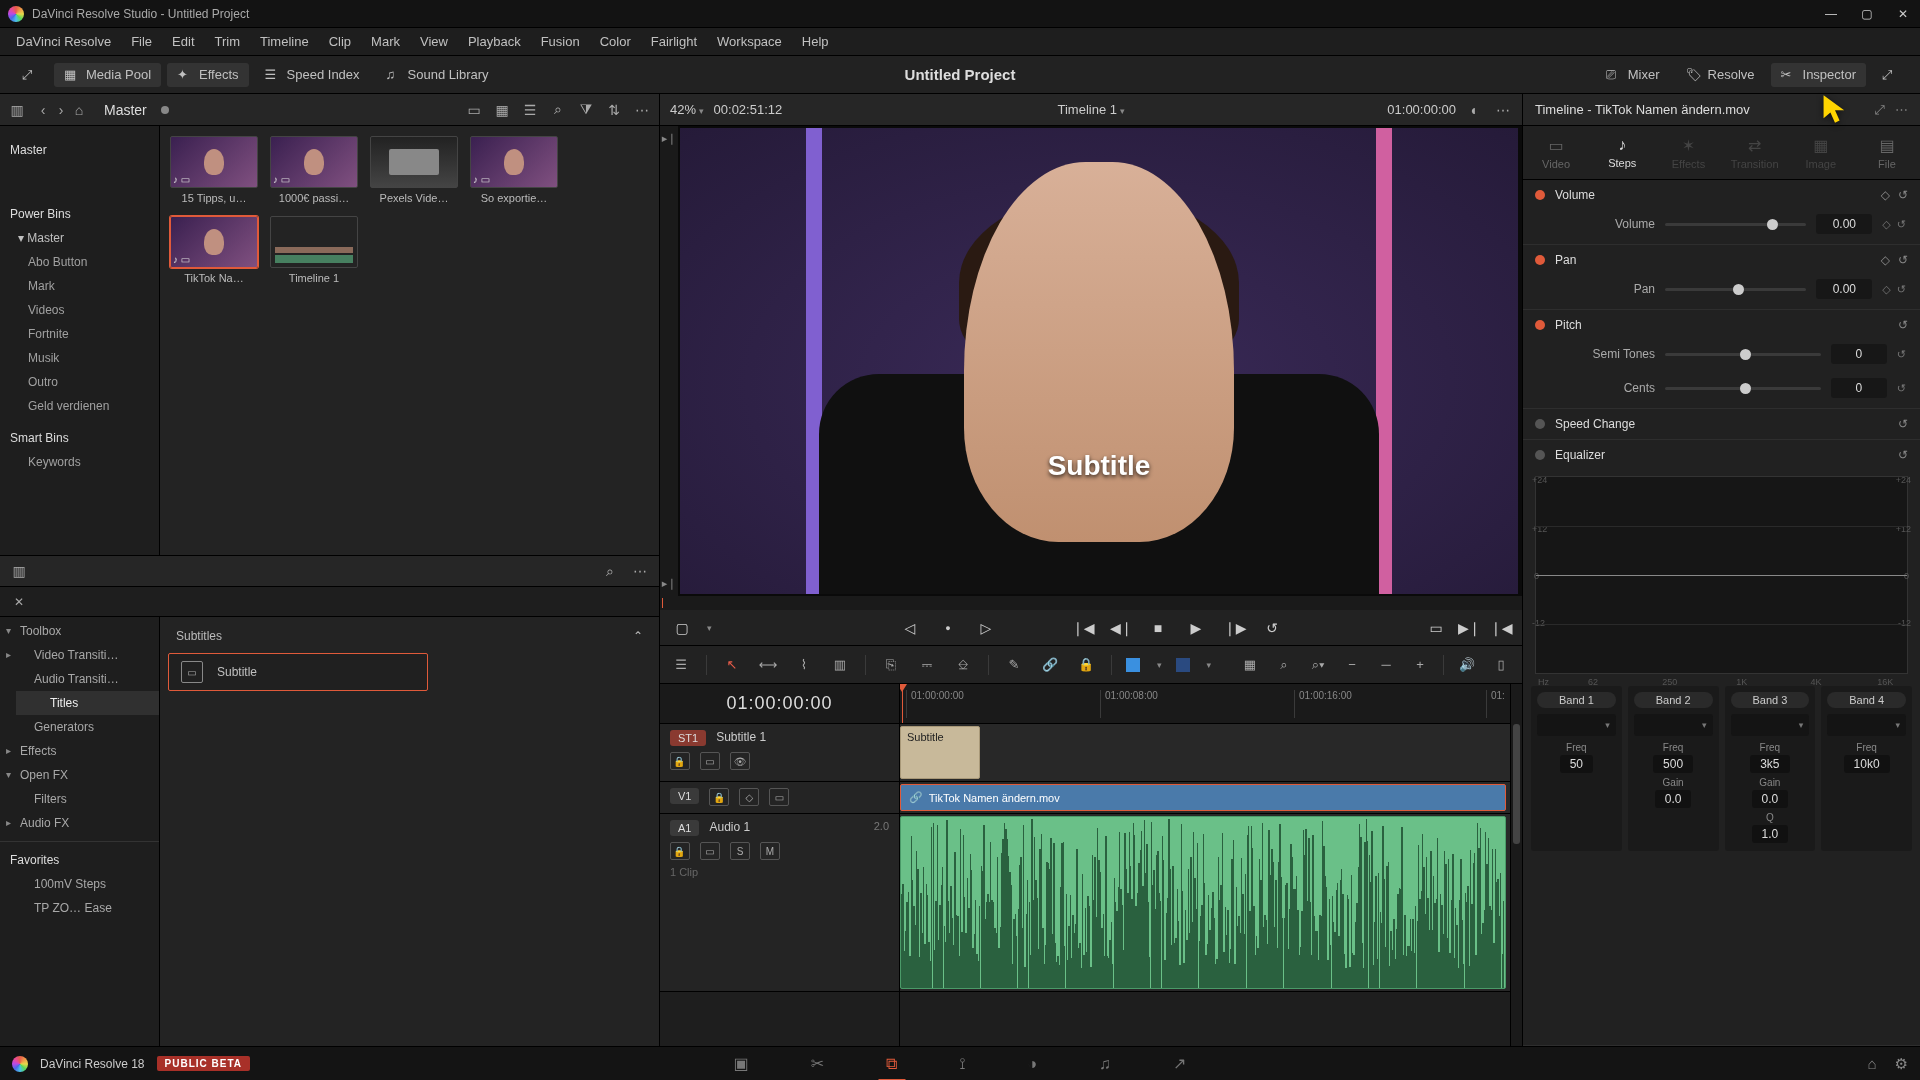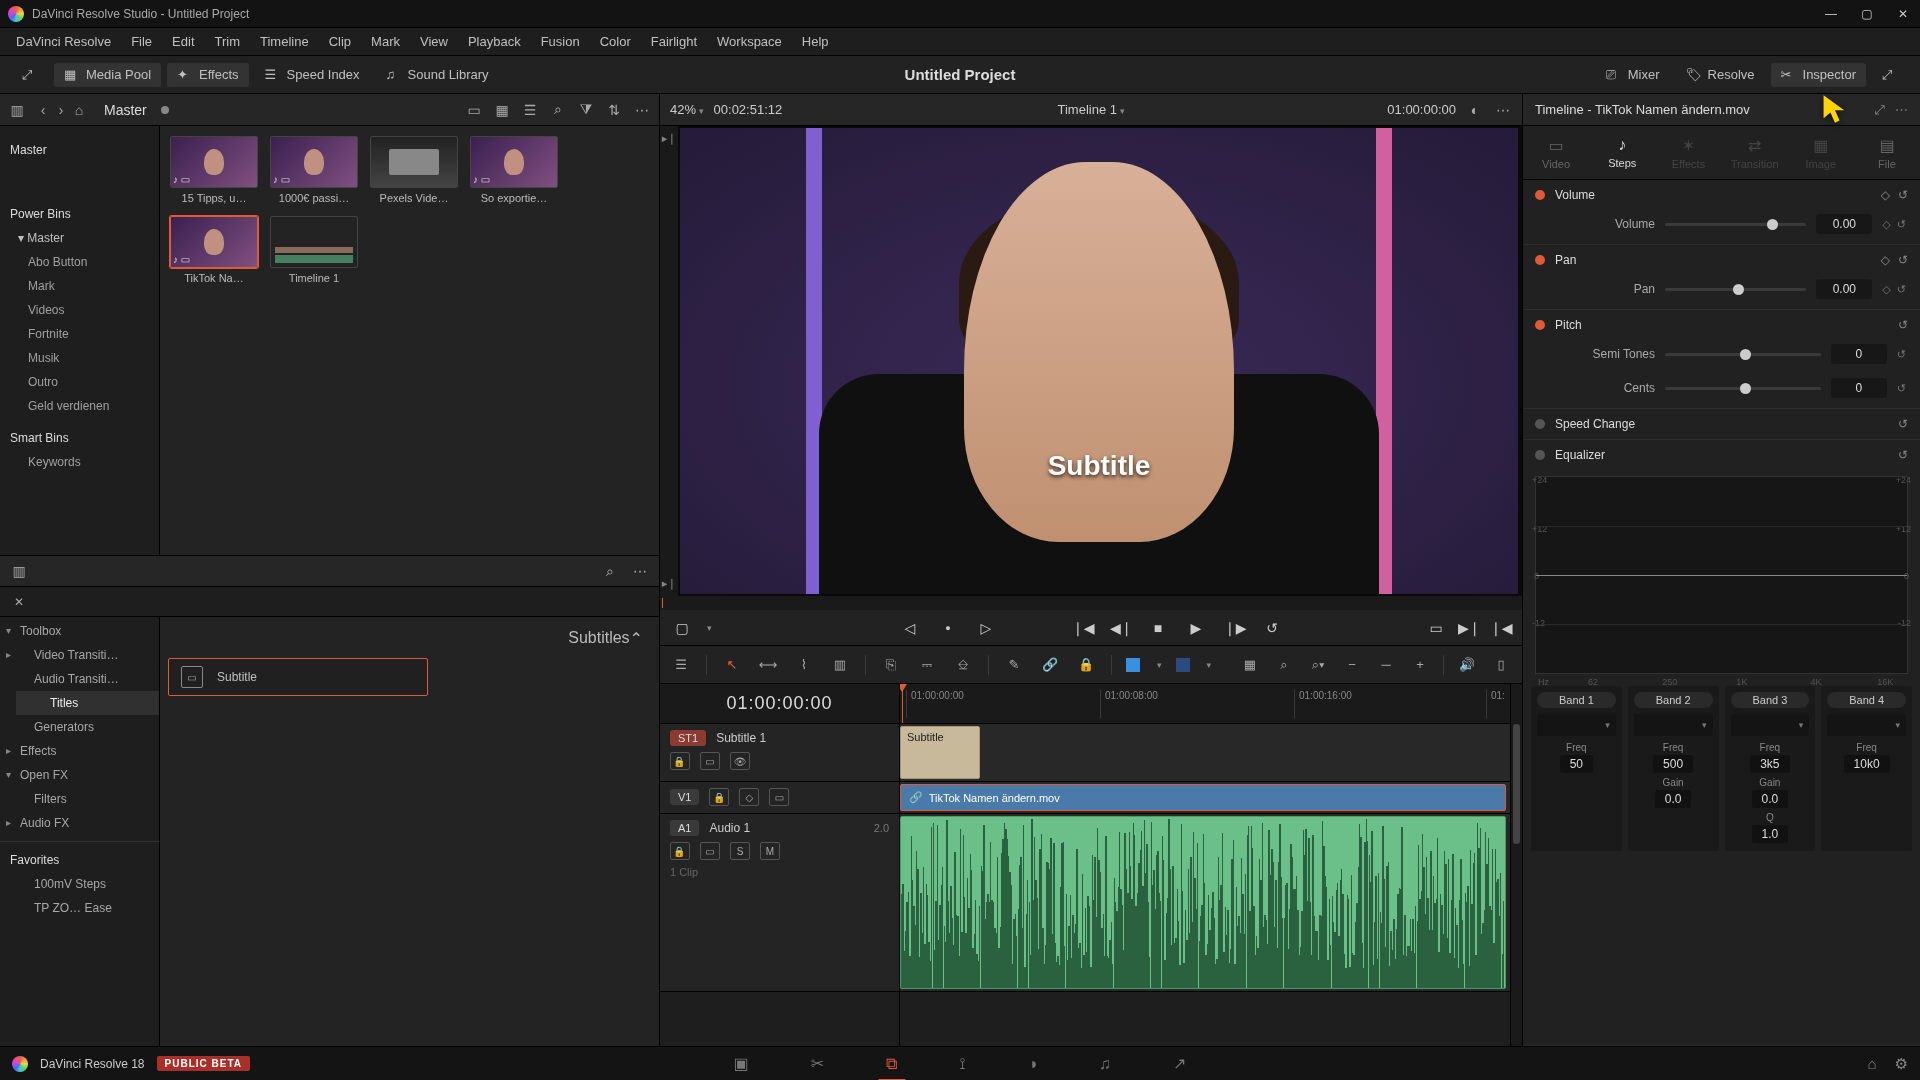--- a/index.html
+++ b/index.html
@@ -68,21 +68,21 @@
 .fx-body { display:flex; flex:1; min-height:0; }
 .fx-tree { width:160px; background:#1e1e1e; border-right:1px solid #000; padding-top:2px; overflow:auto; }
 .fx-tree .cat { padding:5px 10px 5px 20px; font-size:12px; color:#a8a8a8; cursor:pointer; position:relative; }
 .fx-tree .cat.sub { padding-left:34px; }
 .fx-tree .cat.sel { background:#303030; color:#eee;margin-left:16px; }
 .fx-tree .cat .chev { position:absolute; left:6px; top:6px; font-size:10px; color:#888; }
 .fx-tree .cat.head { font-weight:500; color:#ddd; padding-left:10px; margin-top:6px; }
 .fx-tree .hr { height:1px; background:#333; margin:6px 0; }
 
 .fx-list { flex:1; background:#232323; padding:8px; }
-.fx-group-head { display:flex; justify-content:flex-end; padding:4px 8px; font-size:16px; color:#bbb; }
+.fx-group-head { display:flex; justify-content:space-between; padding:4px 8px; font-size:12px; color:#bbb; }
 .fx-item { margin-top:6px; border:1px solid #e05a3a; background:#202020; height:38px; display:flex; align-items:center; gap:14px; padding:0 12px; border-radius:2px; width:260px; }
 .fx-item .ico { width:22px; height:22px; border:1px solid #888; border-radius:2px; display:flex; align-items:center; justify-content:center; color:#aaa; font-size:10px; }
 
 
 .center-pane { flex:1; display:flex; flex-direction:column; min-width:0; }
 
 .viewer-bar { height:32px; display:flex; align-items:center; padding:0 10px; background:#262626; border-bottom:1px solid #000; gap:10px; }
 .viewer-bar .zoom { font-size:13px; color:#ccc; }
 .viewer-bar .tc { font-size:13px; color:#ccc; }
 .viewer-bar .tl-name { position:absolute; left:50%; transform:translateX(-50%); font-size:13px; color:#ccc; }
@@ -121,21 +121,21 @@
 .tl-toolbar .flag.navy { background:#2a4a80; }
 .tl-toolbar .right { margin-left:auto; display:flex; gap:12px; align-items:center; }
 
 .timeline { flex:1; display:flex; background:#1e1e1e; overflow:hidden; }
 .tl-left { width:240px; border-right:1px solid #000; display:flex; flex-direction:column; }
 .tl-tc-box { height:40px; display:flex; align-items:center; justify-content:center; font-size:18px; color:#ddd; letter-spacing:1px; border-bottom:1px solid #000; background:#1a1a1a; }
 .tl-track-head { border-bottom:1px solid #000; background:#242424; padding:6px 10px; display:flex; flex-direction:column; gap:6px; }
 .tl-track-head.sub { height:58px; }
 .tl-track-head.vid-h { height:32px; }
 .tl-track-head.aud { height:178px; }
-.th-row { display:flex; align-items:center; gap:10px; }
+.th-row { display:flex; align-items:flex-start; gap:10px; }
 .th-badge { background:#3a3a3a; color:#ddd; padding:2px 8px; border-radius:3px; font-size:11px; }
 .th-badge.red { background:#8a3a30; }
 .th-icn { width:20px; height:18px; border:1px solid #555; border-radius:2px; color:#aaa; font-size:10px; display:flex; align-items:center; justify-content:center; }
 .th-name { font-size:12px; color:#ccc; }
 .th-clips { font-size:11px; color:#666; }
 
 .tl-tracks { flex:1; position:relative; overflow:hidden; }
 .tl-ruler { height:40px; border-bottom:1px solid #000; background:#1a1a1a; position:relative; font-size:10px; color:#888; }
 .tl-ruler .tick { position:absolute; top:6px; height:28px; border-left:1px solid #3a3a3a; padding-left:4px; }
 .tl-ruler .playhead { position:absolute; top:0; bottom:0; width:1px; background:#e05a3a; }

